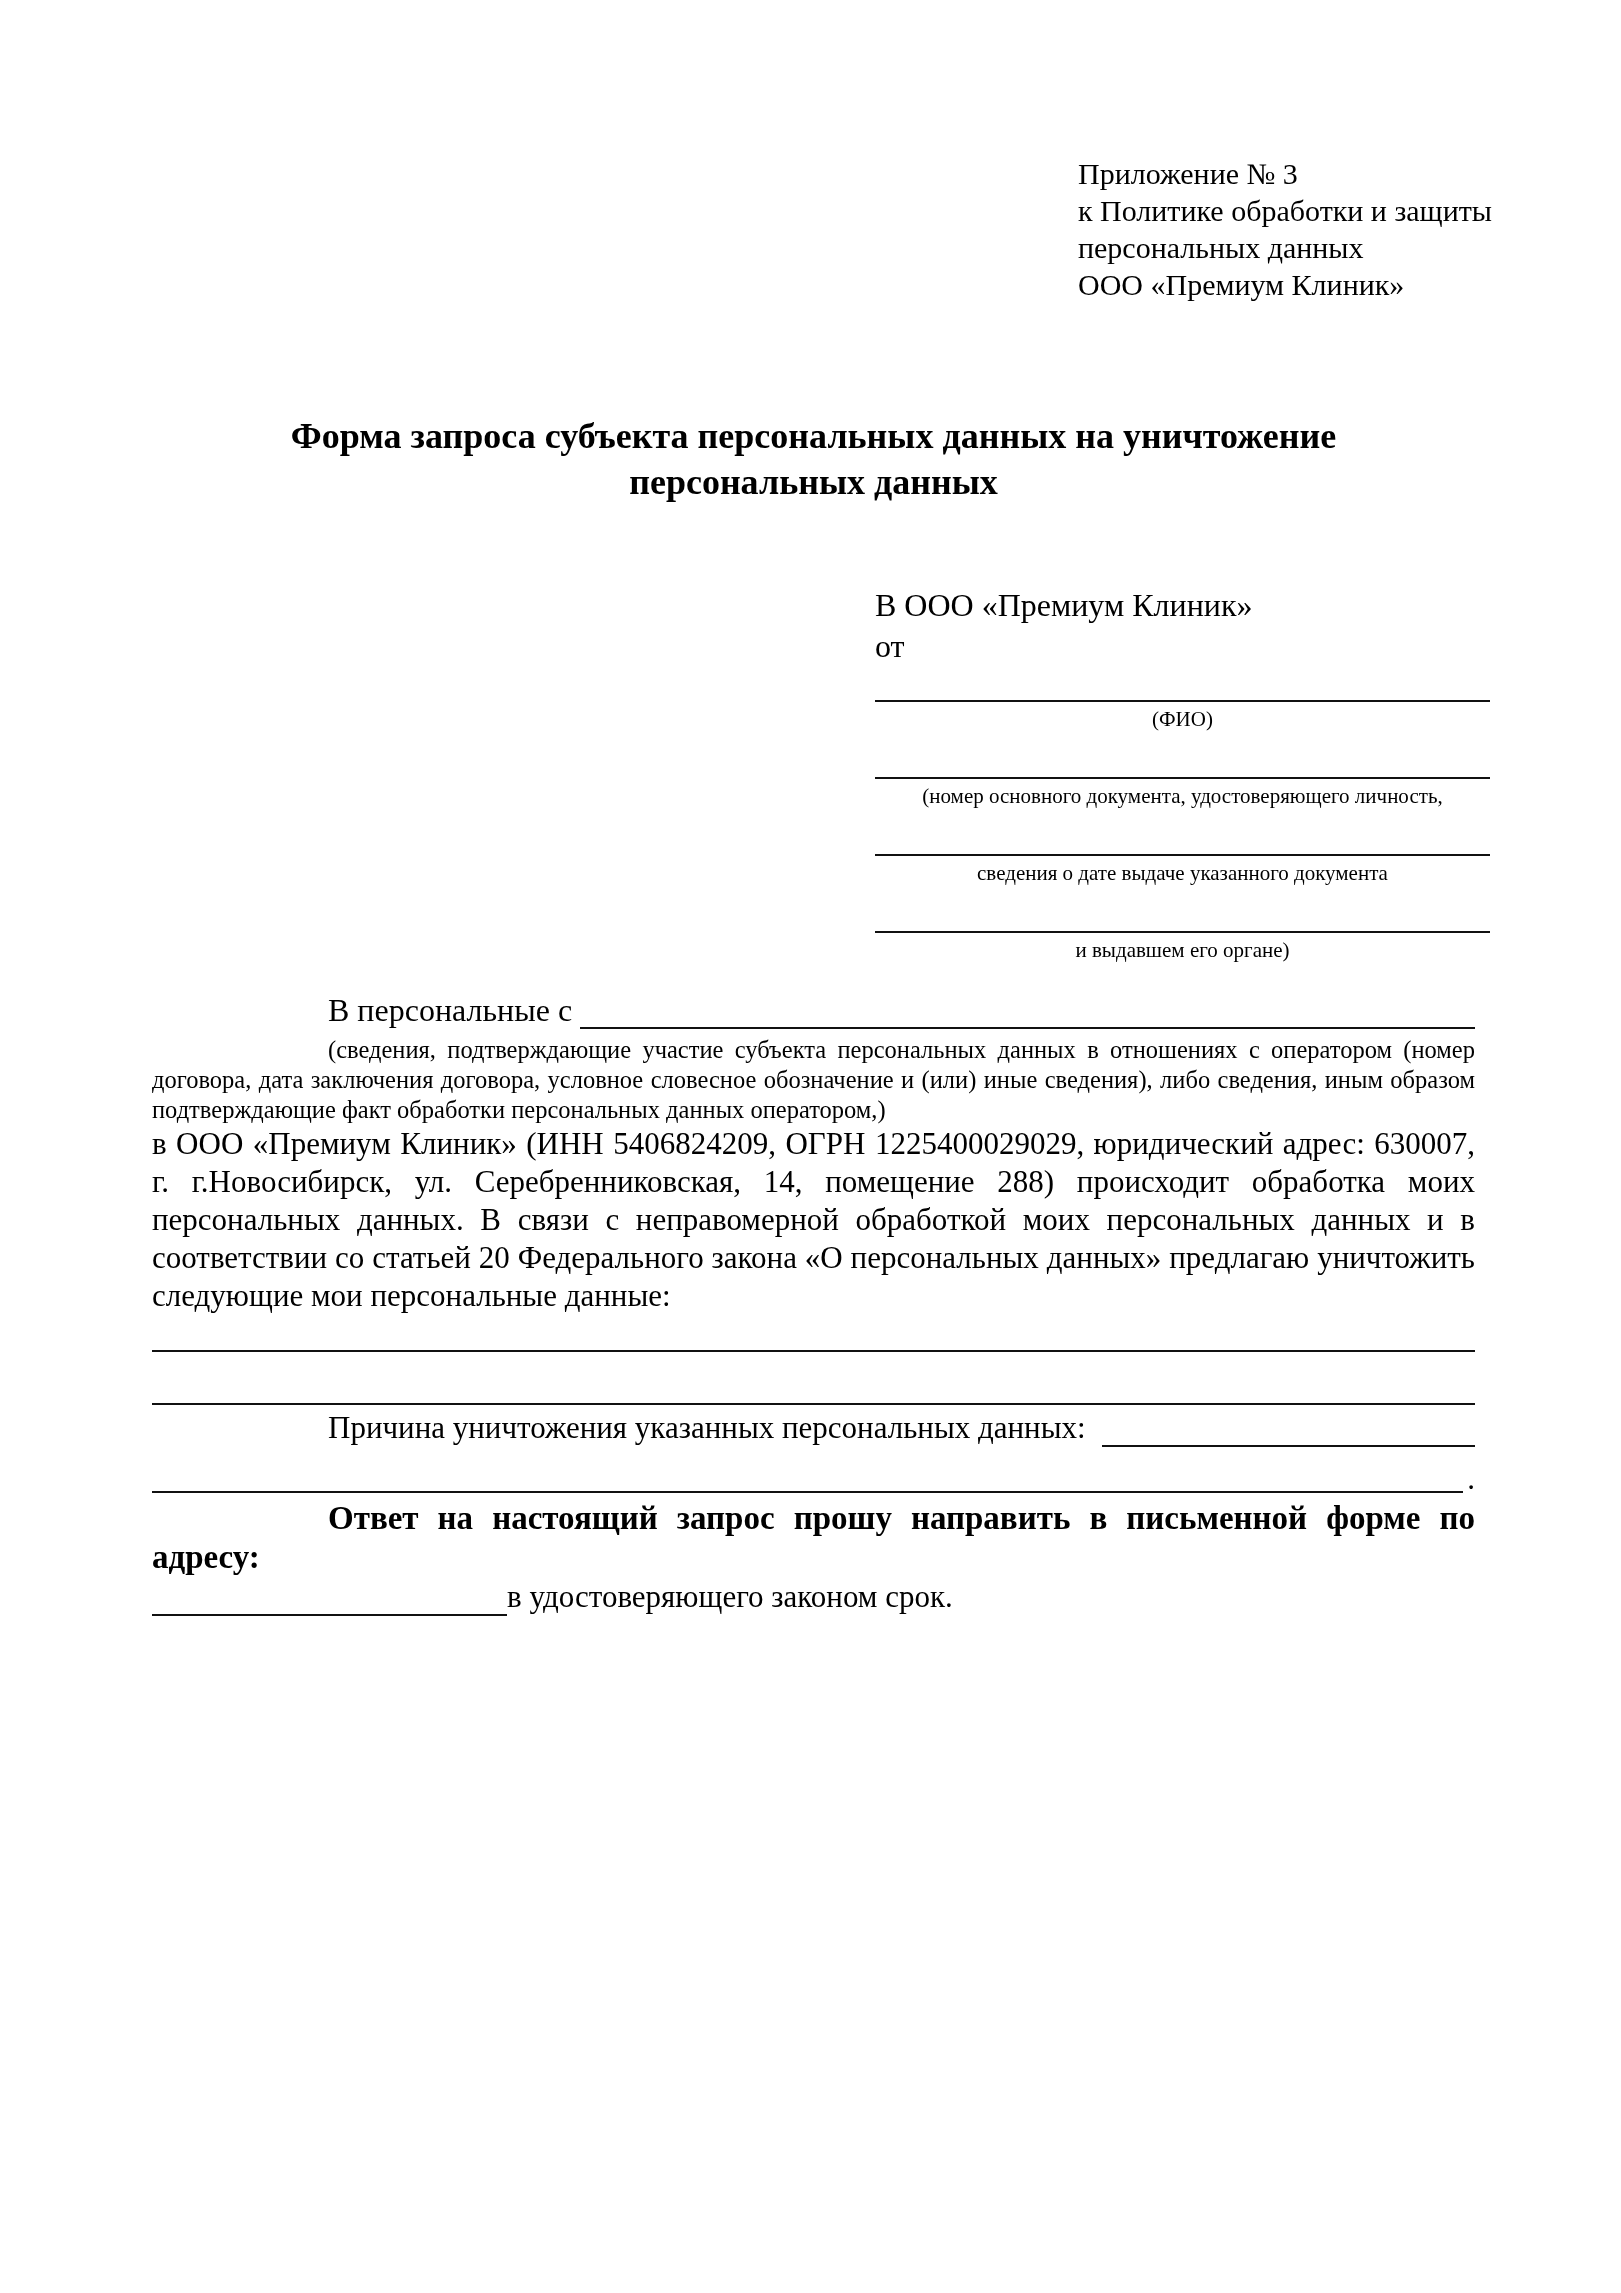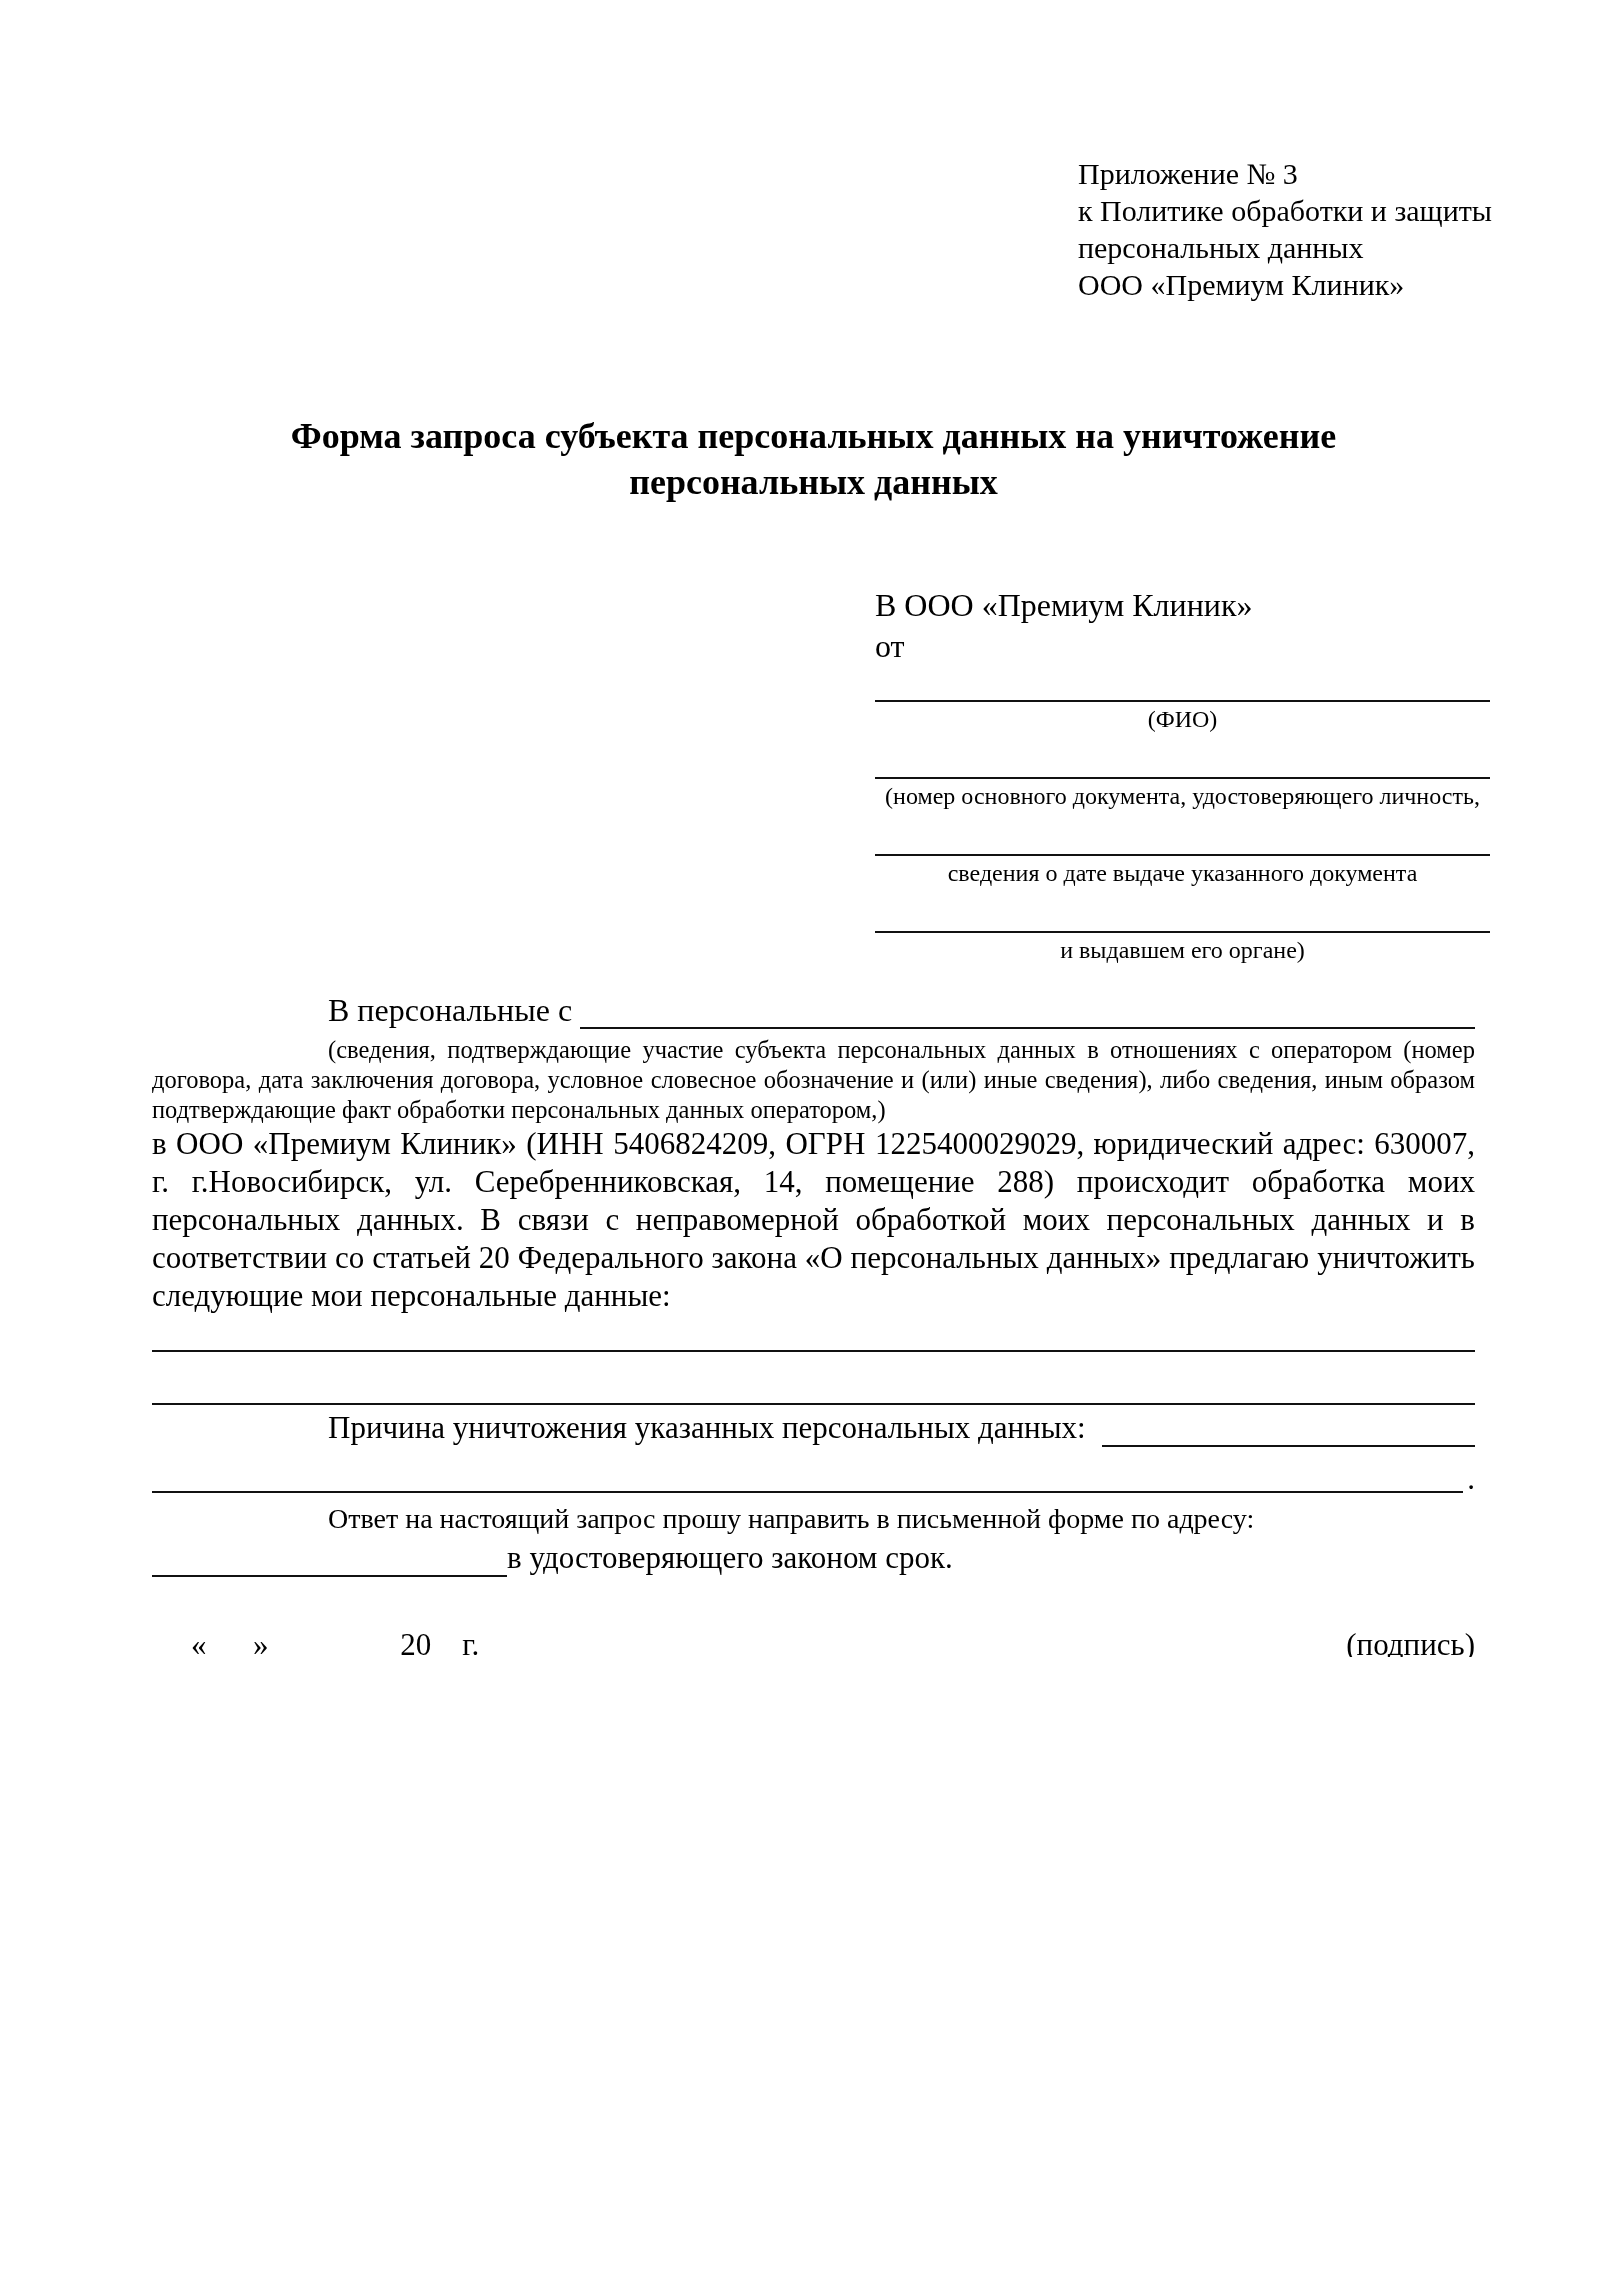--- a/index.html
+++ b/index.html
@@ -45,21 +45,21 @@
     font-size:32px;
     line-height:41px;
   }
   .blank {
     border-bottom:2.9px solid #111;
   }
   .addressee .blank-first { height:35px; }
   .addressee .blank-next  { height:45px; }
   .caption {
     text-align:center;
-    font-size:24px;
+    font-size:21px;
     line-height:29px;
     padding-top:2.9px;
     white-space:nowrap;
   }
 
   .row { display:flex; align-items:flex-end; }
   .row .fill { flex:1 1 auto; border-bottom:2.9px solid #111; height:33px; }
 
   .according {
     margin-top:27.4px;
@@ -94,24 +94,25 @@
   .reason-row .label { margin-left:176px; white-space:nowrap; padding-right:9.8px; }
 
   .period-row {
     margin-top:13.7px;
     font-size:31px;
   }
   .period-row .dot { line-height:29px; padding-left:3.9px; }
 
   .response-par {
     margin-top:5.9px;
-    font-size:28px;
+    font-size:33px;
     line-height:39px;
     text-align:justify;
     text-indent:176px;
+    font-weight:bold;
   }
 
   .tail-row {
     font-size:31px;
     line-height:39px;
   }
   .tail-row .addr-fill { flex:0 0 355px; border-bottom:2.9px solid #111; height:33px; }
   .tail-row .tail-text { white-space:nowrap; }
 
   .date-row {

